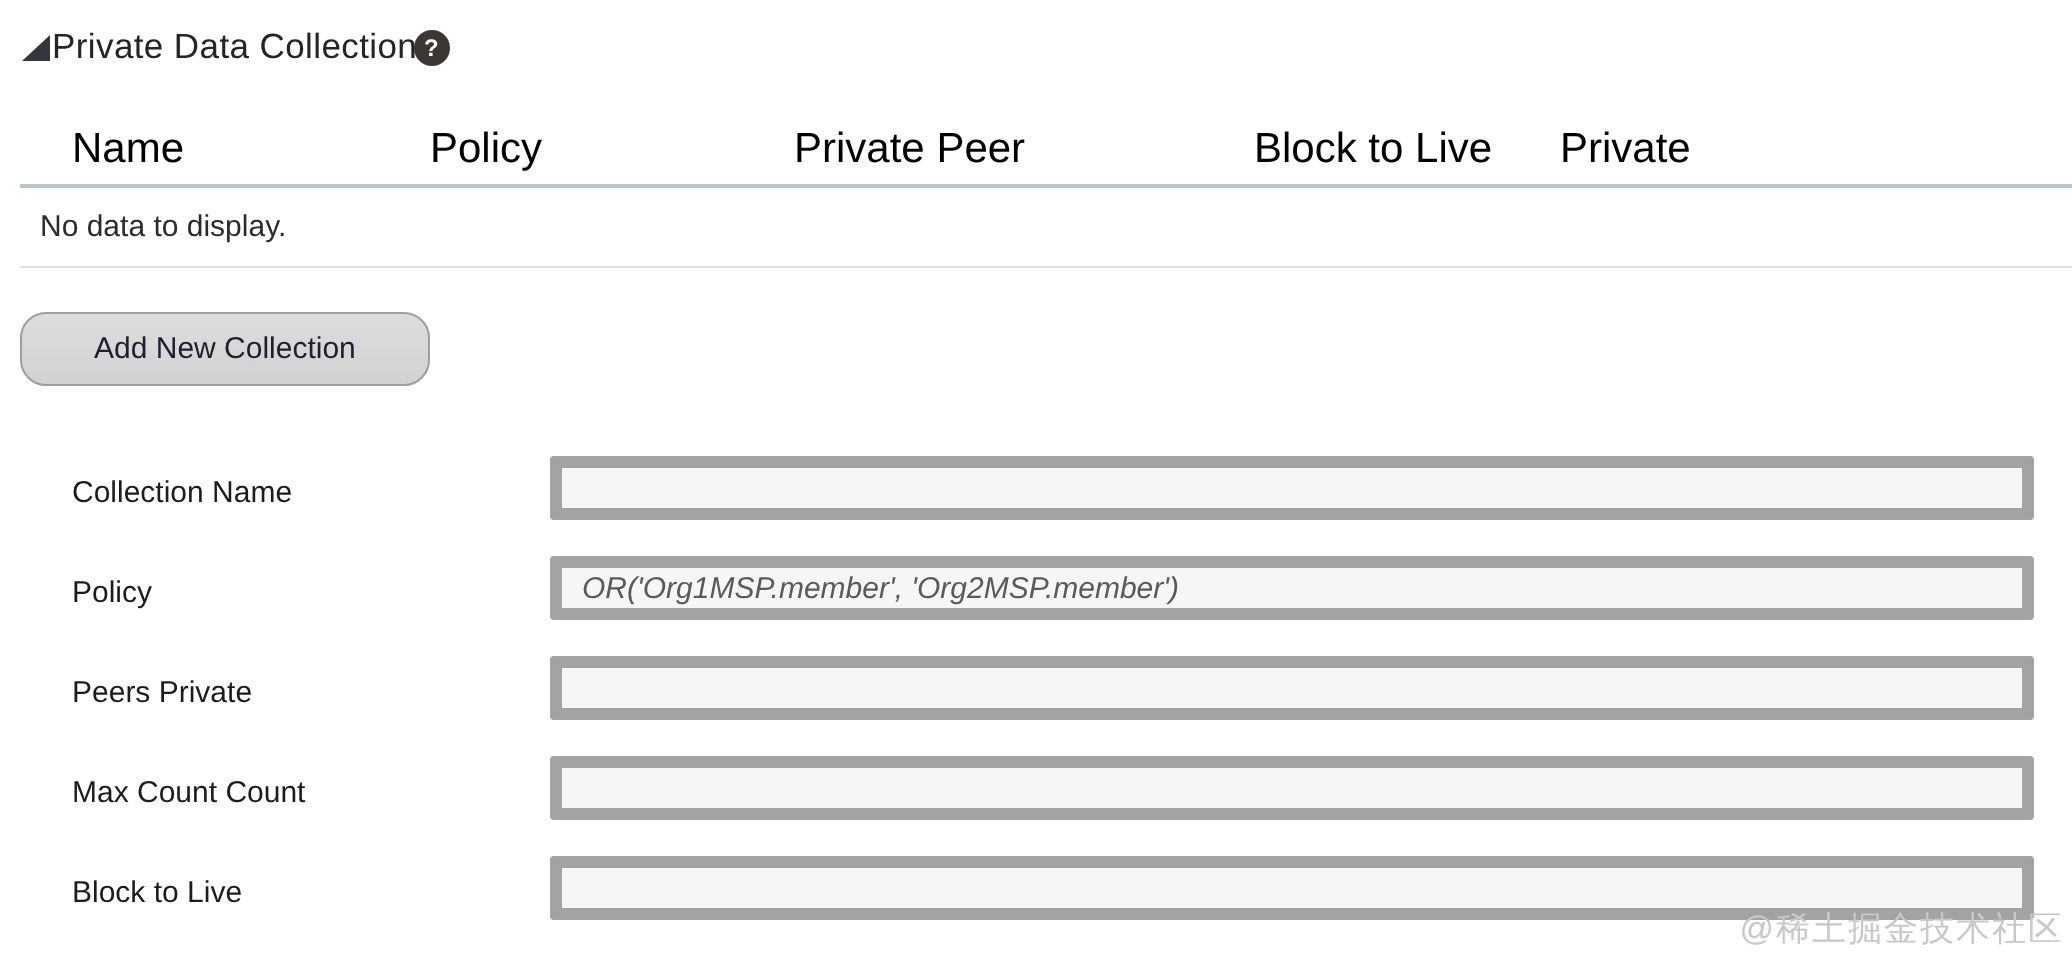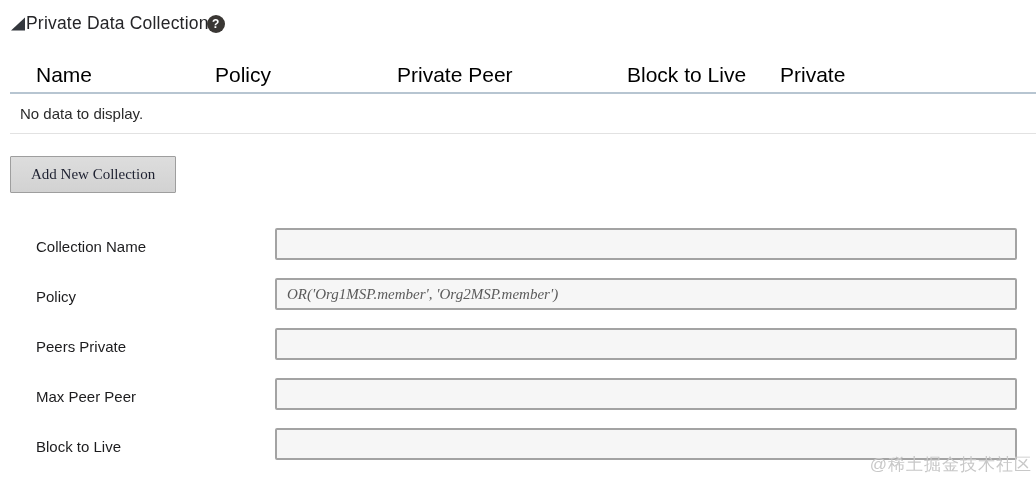--- a/index.html
+++ b/index.html
@@ -80,25 +80,25 @@
     font-size: 15px;
     color: #2b2b2b;
   }
 
   
   .add-btn {
     position: absolute;
     top: 156px;
     left: 10px;
     height: 37px;
-    padding: 0 20px;
+    padding: 0 36px;
     background: linear-gradient(#dddddd, #d2d2d2);
     border: 1px solid #9e9e9e;
-    border-radius: 1px;
-    font-family: Liberation Serif, serif;
+    border-radius: 13px;
+    font-family: Liberation Sans, sans-serif;
     font-size: 15px;
     color: #1d2030;
     cursor: pointer;
   }
 
   
   .form {
     position: absolute;
     top: 228px;
     left: 0;
@@ -118,24 +118,24 @@
     color: #1c1c1e;
     white-space: nowrap;
   }
   .form-input {
     position: absolute;
     left: 275px;
     right: 19px;
     top: 0;
     height: 32px;
     background: #f6f6f6;
-    border: 2px solid #a3a3a3;
+    border: 6px solid #a3a3a3;
     border-radius: 2px;
     padding: 0 10px;
-    font-family: Liberation Serif, serif;
+    font-family: Liberation Sans, sans-serif;
     font-size: 15px;
     color: #333333;
   }
   .form-input::placeholder {
     color: #5a5a5a;
     font-style: italic;
     opacity: 1;
   }
 
   
@@ -191,21 +191,21 @@
       <span class="form-label">Policy</span>
       <input type="text" class="form-input" placeholder="OR('Org1MSP.member', 'Org2MSP.member')" style="">
     </div>
 
     <div class="form-row">
       <span class="form-label">Peers Private</span>
       <input type="text" class="form-input" placeholder="" style="">
     </div>
 
     <div class="form-row">
-      <span class="form-label">Max Peer Peer</span>
+      <span class="form-label">Max Count Count</span>
       <input type="text" class="form-input" placeholder="" style="">
     </div>
 
     <div class="form-row">
       <span class="form-label">Block to Live</span>
       <input type="text" class="form-input" placeholder="" style="">
     </div>
 
   </div>
 

